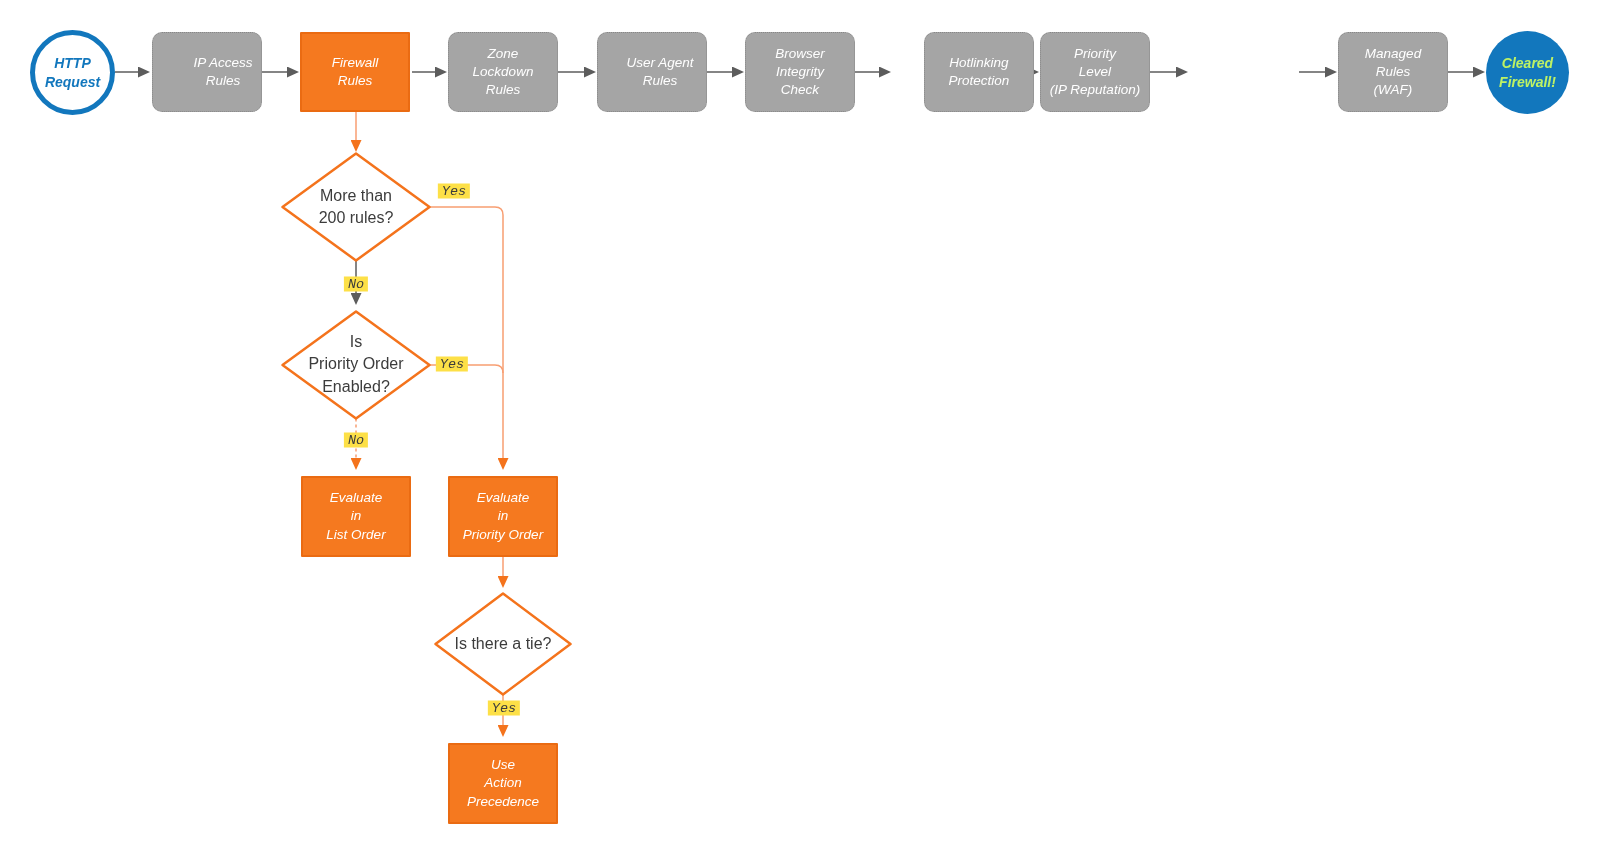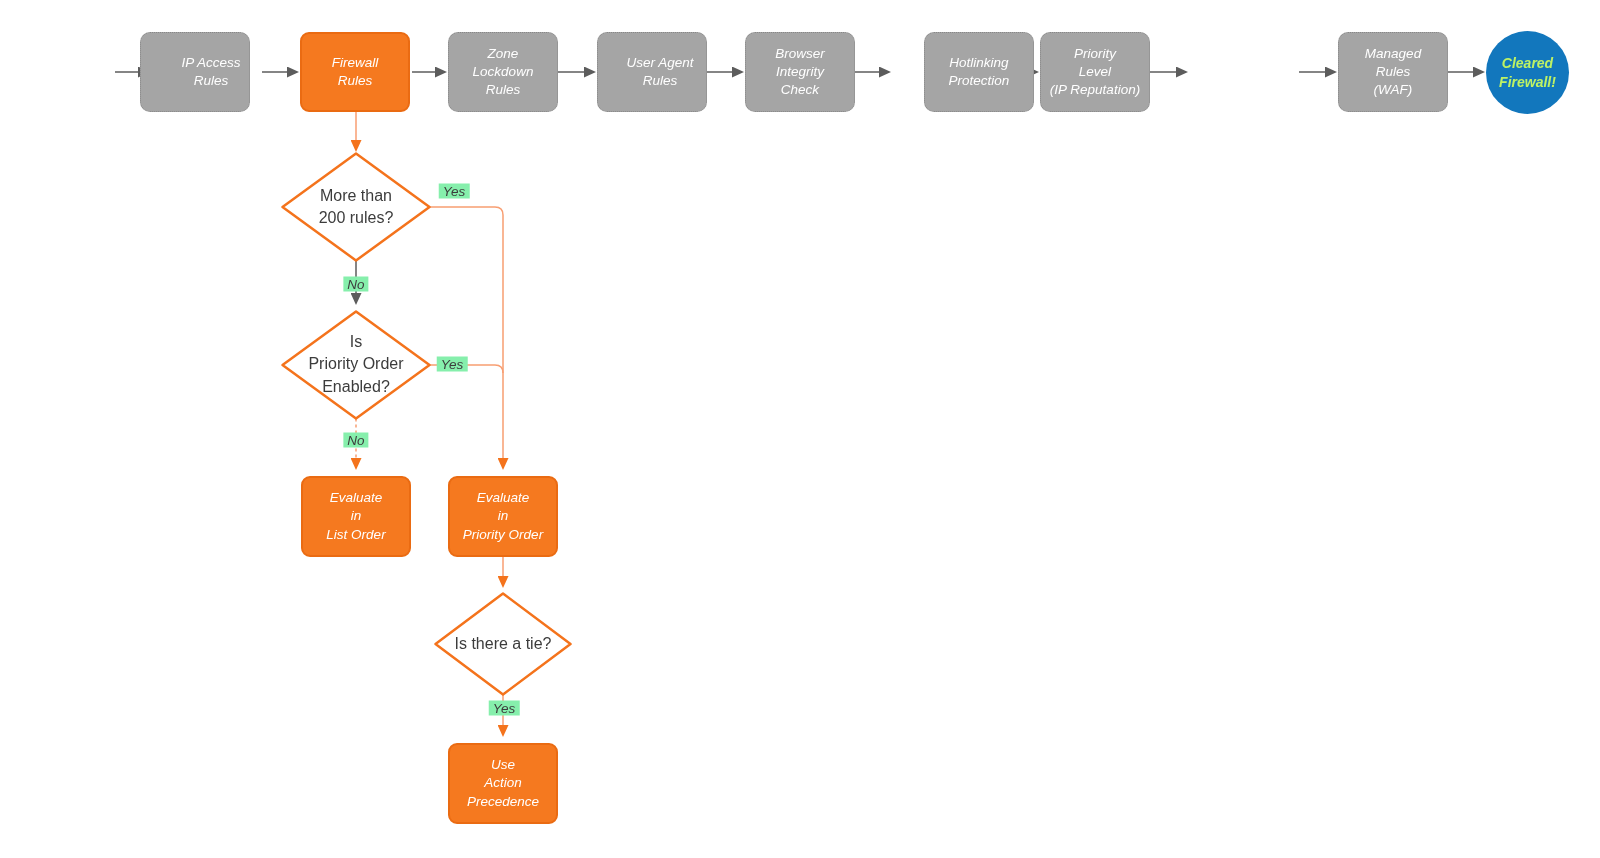--- a/index.html
+++ b/index.html
@@ -10,41 +10,41 @@
   #wires{position:absolute;left:0;top:0;z-index:1;}
   .node{
     position:absolute;z-index:2;display:flex;align-items:center;justify-content:center;
     text-align:center;white-space:pre-line;box-sizing:border-box;
     font-style:italic;color:#ffffff;font-size:13.5px;line-height:1.35;
   }
   .gray-box{
     width:110px;height:80px;background:#a5a5a5;border:1px dotted #878787;border-radius:10px;
   }
   .orange-box{
-    background:#f5791f;border:2px solid #ea6b12;border-radius:9px;
+    background:#f5791f;border:2px solid #ea6b12;border-radius:1px;
   }
   .step{top:32px;}
   .action-box{width:110px;height:81px;}
   .circle-node{
     border-radius:50%;font-weight:bold;font-size:14px;line-height:1.3;
   }
   .circle-start{
     left:30px;top:30px;width:85px;height:85px;background:#ffffff;
     border:5px solid #1277bd;color:#1277bd;
   }
   .circle-end{
     left:1486px;top:31px;width:83px;height:83px;background:#1277bd;color:#bef264;
   }
   .diamond-label{
     position:absolute;z-index:3;transform:translate(-50%,-50%);
     color:#3c3c3c;font-size:16px;line-height:1.4;text-align:center;white-space:pre-line;
   }
   .edge-label{
     position:absolute;z-index:3;transform:translate(-50%,-50%);
-    color:#3c3c3c;font-size:13.5px;font-style:italic;background:#86efac;padding:0 4px;
+    color:#3c3c3c;font-size:13.5px;font-style:italic;background:#fde047;padding:0 4px;font-family:Liberation Mono, monospace;
   }
 </style>
 </head>
 <body>
 
 <div id="canvas">
 
   <svg id="wires" width="1600" height="858" viewBox="0 0 1600 858">
     <defs>
       <marker id="arrGray" viewBox="0 0 12 11" refX="10" refY="5.5" markerWidth="12" markerHeight="11" markerUnits="userSpaceOnUse" orient="auto">
@@ -74,22 +74,24 @@
     <path d="M356 260.5 V303" stroke="#5c5c5c" stroke-width="1.5" fill="none" marker-end="url(#arrGray)"></path>
     <path d="M356 418.5 V468" stroke="#f89e72" stroke-width="1.5" fill="none" stroke-dasharray="3 3" marker-end="url(#arrOrange)"></path>
     <path d="M503 557 V586" stroke="#f89e72" stroke-width="1.5" fill="none" marker-end="url(#arrOrange)"></path>
     <path d="M503 694.5 V735" stroke="#f89e72" stroke-width="1.5" fill="none" marker-end="url(#arrOrange)"></path>
 
     <polygon points="282.5,207 356,153.5 429.5,207 356,260.5" fill="#ffffff" stroke="#f4731c" stroke-width="2.5" stroke-linejoin="round"></polygon>
     <polygon points="282.5,365 356,311.5 429.5,365 356,418.5" fill="#ffffff" stroke="#f4731c" stroke-width="2.5" stroke-linejoin="round"></polygon>
     <polygon points="435.5,644 503,593.5 570.5,644 503,694.5" fill="#ffffff" stroke="#f4731c" stroke-width="2.5" stroke-linejoin="round"></polygon>
   </svg>
 
+  <div class="node circle-node circle-start">HTTP
+Request</div>
 
-  <div class="node gray-box step" style="left:140px;padding-left:32px;">IP Access
+  <div class="node gray-box step" style="left:152px;padding-left:32px;">IP Access
 Rules</div>
   <div class="node orange-box step" style="left:300px;width:110px;height:80px;">Firewall
 Rules</div>
   <div class="node gray-box step" style="left:448px;">Zone
 Lockdown
 Rules</div>
   <div class="node gray-box step" style="left:597px;padding-left:16px;">User Agent
 Rules</div>
   <div class="node gray-box step" style="left:745px;">Browser
 Integrity

